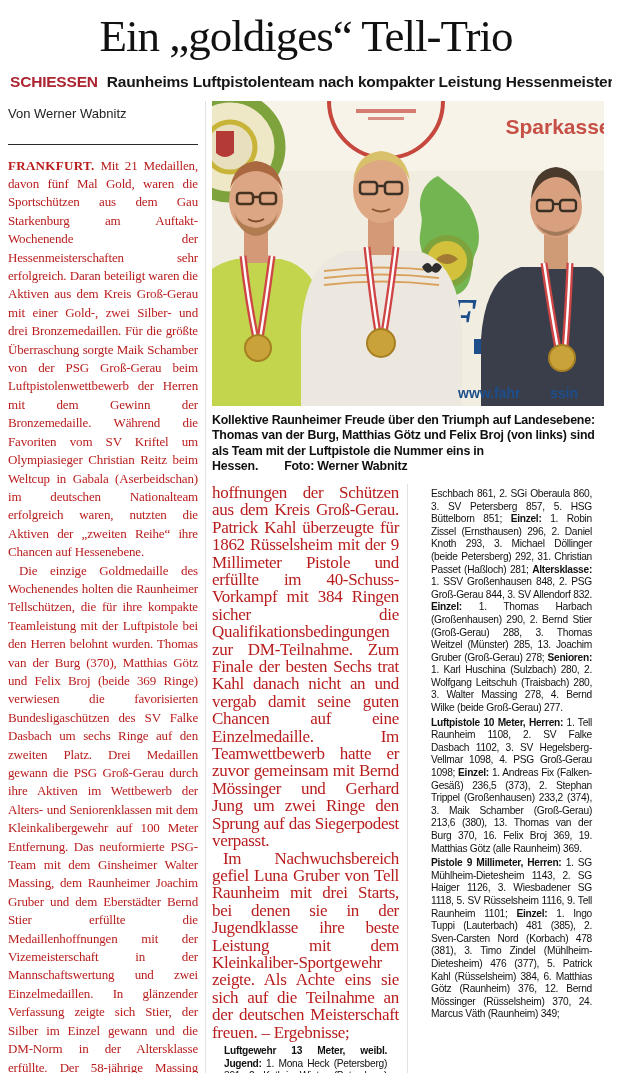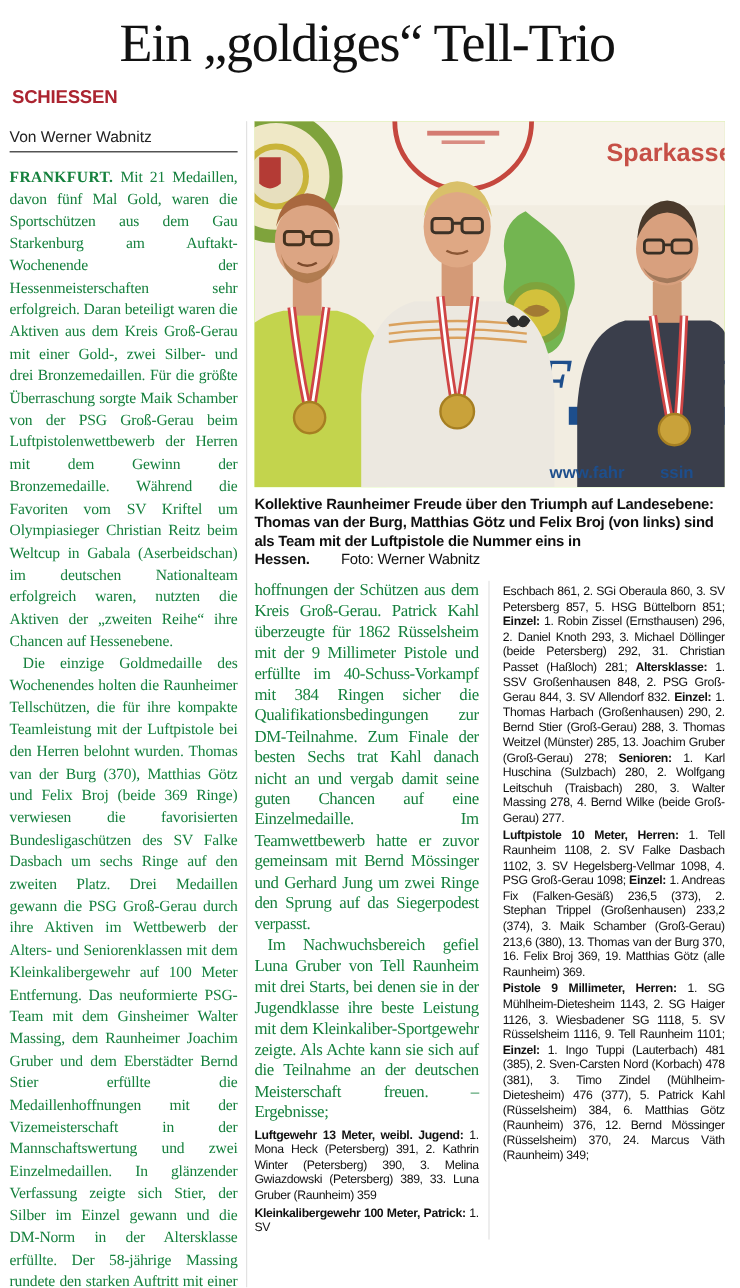--- a/index.html
+++ b/index.html
@@ -32,69 +32,70 @@
   
   .content{display:flex;margin-top:4px;}
   .col-left{
     width:190px;flex:none;
     padding-right:7px;margin-right:6px;
     border-right:1px solid #e2e2e2;
   }
   .right-wrap{flex:1;min-width:0;}
   .byline{
     font-family:"Liberation Sans",sans-serif;
-    font-size:13px;color:#222;margin:5px 0 5px;
+    font-size:13px;color:#222;margin:5px 0 23px;
   }
   .byline-rule{border:none;border-top:1.5px solid #2a2a2a;margin:0 0 12px;}
   .body-text p{
     font-size:13px;line-height:18.4px;letter-spacing:-0.15px;
-    text-align:justify;margin:0;color:#15803d;
+    text-align:justify;margin:0;color:#b91c1c;
   }
   .body-text p.indent{text-indent:11px;}
   .lead{font-weight:bold;letter-spacing:0.3px;}
   
   .photo{
     width:100%;height:305px;
     position:relative;overflow:hidden;
     background:#bef264;
   }
   .photo svg{display:block;width:100%;height:100%;}
   .caption{
     font-family:"Liberation Sans",sans-serif;
     font-weight:bold;font-size:12.4px;line-height:15.6px;
     letter-spacing:-0.2px;color:#101010;
     margin:7px 0 9px;text-align:left;
   }
-  .caption .credit{font-weight:normal;margin-left:26px;white-space:nowrap;}
+  .caption .credit{font-weight:bold;margin-left:26px;white-space:nowrap;}
   
   .cols2{display:flex;}
   .col-mid{
     width:50%;box-sizing:border-box;
     padding-right:8px;margin-right:5px;
     border-right:1px solid #e2e2e2;
   }
   .col-right{flex:1;min-width:0;padding-left:6px;}
-  .col-mid .body-text p{font-size:14px;line-height:17.4px;letter-spacing:-0.3px;}
+  .col-mid .body-text p{font-size:17px;line-height:17.4px;letter-spacing:-0.3px;}
   .results p{
     font-family:"Liberation Sans",sans-serif;
     font-size:10.2px;line-height:12.6px;letter-spacing:-0.28px;
-    text-align:justify;margin:0 0 2px;color:#111;
+    text-align:justify;margin:0 12px 2px;color:#111;
   }
   .results b{font-weight:bold;}
   .results{margin-top:4px;}
 </style>
 </head>
 <body>
 
 <div class="page">
 
   <h1 class="headline">Ein „goldiges“ Tell-Trio</h1>
 
   <div class="kicker-row">
     <span class="kicker">SCHIESSEN</span>
+    <span class="subtitle">Raunheims Luftpistolenteam nach kompakter Leistung Hessenmeister</span>
   </div>
 
   <div class="content">
 
     <div class="col-left">
       <div class="byline">Von Werner Wabnitz</div>
       <hr class="byline-rule">
       <div class="body-text">
         <p><b class="lead">FRANKFURT.</b><span> Mit 21 Medaillen, davon fünf Mal Gold, waren die Sportschützen aus dem Gau Starkenburg am Auftakt-Wochenende der Hessenmeisterschaften sehr erfolgreich. Daran beteiligt waren die Aktiven aus dem Kreis Groß-Gerau mit einer Gold-, zwei Silber- und drei Bronzemedaillen. Für die größte Überraschung sorgte Maik Schamber von der PSG Groß-Gerau beim Luftpistolenwettbewerb der Herren mit dem Gewinn der Bronzemedaille. Während die Favoriten vom SV Kriftel um Olympiasieger Christian Reitz beim Weltcup in Gabala (Aserbeidschan) im deutschen Nationalteam erfolgreich waren, nutzten die Aktiven der „zweiten Reihe“ ihre Chancen auf Hessenebene.</span></p>
         <p class="indent">Die einzige Goldmedaille des Wochenendes holten die Raunheimer Tellschützen, die für ihre kompakte Teamleistung mit der Luftpistole bei den Herren belohnt wurden. Thomas van der Burg (370), Matthias Götz und Felix Broj (beide 369 Ringe) verwiesen die favorisierten Bundesligaschützen des SV Falke Dasbach um sechs Ringe auf den zweiten Platz. Drei Medaillen gewann die PSG Groß-Gerau durch ihre Aktiven im Wettbewerb der Alters- und Seniorenklassen mit dem Kleinkalibergewehr auf 100 Meter Entfernung. Das neuformierte PSG-Team mit dem Ginsheimer Walter Massing, dem Raunheimer Joachim Gruber und dem Eberstädter Bernd Stier erfüllte die Medaillenhoffnungen mit der Vizemeisterschaft in der Mannschaftswertung und zwei Einzelmedaillen. In glänzender Verfassung zeigte sich Stier, der Silber im Einzel gewann und die DM-Norm in der Altersklasse erfüllte. Der 58-jährige Massing rundete den starken Auftritt mit einer Bronzemedaille ab und verpasste den Titel um zwei Ringe.</p>
@@ -207,21 +208,21 @@
         </svg>
       </div>
 
       <p class="caption"><span>Kollektive Raunheimer Freude über den Triumph auf Landesebene: Thomas van der Burg, Matthias Götz und Felix Broj (von links) sind als Team mit der Luftpistole die Nummer eins in Hessen.</span><span class="credit">Foto: Werner Wabnitz</span></p>
 
       <div class="cols2">
 
         <div class="col-mid">
           <div class="body-text">
             <p>hoffnungen der Schützen aus dem Kreis Groß-Gerau. Patrick Kahl überzeugte für 1862 Rüsselsheim mit der 9 Millimeter Pistole und erfüllte im 40-Schuss-Vorkampf mit 384 Ringen sicher die Qualifikationsbedingungen zur DM-Teilnahme. Zum Finale der besten Sechs trat Kahl danach nicht an und vergab damit seine guten Chancen auf eine Einzelmedaille. Im Teamwettbewerb hatte er zuvor gemeinsam mit Bernd Mössinger und Gerhard Jung um zwei Ringe den Sprung auf das Siegerpodest verpasst.</p>
-            <p class="indent">Im Nachwuchsbereich gefiel Luna Gruber von Tell Raunheim mit drei Starts, bei denen sie in der Jugendklasse ihre beste Leistung mit dem Kleinkaliber-Sportgewehr zeigte. Als Achte kann sie sich auf die Teilnahme an der deutschen Meisterschaft freuen. – Ergebnisse;</p>
+            <p class="indent">Im Nachwuchsbereich gefiel Luna Gruber von Tell Raunheim mit drei Starts, bei denen sie in der Jugendklasse ihre beste Leistung mit dem Kleinkaliber-Sportgewehr zeigte. Als Achte eins sie sich auf die Teilnahme an der deutschen Meisterschaft freuen. – Ergebnisse;</p>
           </div>
           <div class="results">
             <p><b>Luftgewehr 13 Meter, weibl. Jugend:</b><span> 1. Mona Heck (Petersberg) 391, 2. Kathrin Winter (Petersberg) 390, 3. Melina Gwiazdowski (Petersberg) 389, 33. Luna Gruber (Raunheim) 359</span></p>
             <p><b>Kleinkalibergewehr 100 Meter, Patrick:</b><span> 1. SV</span></p>
           </div>
         </div>
 
         <div class="col-right">
           <div class="results">
             <p><span>Eschbach 861, 2. SGi Oberaula 860, 3. SV Petersberg 857, 5. HSG Büttelborn 851; </span><b>Einzel:</b><span> 1. Robin Zissel (Ernsthausen) 296, 2. Daniel Knoth 293, 3. Michael Döllinger (beide Petersberg) 292, 31. Christian Passet (Haßloch) 281; </span><b>Altersklasse:</b><span> 1. SSV Großenhausen 848, 2. PSG Groß-Gerau 844, 3. SV Allendorf 832. </span><b>Einzel:</b><span> 1. Thomas Harbach (Großenhausen) 290, 2. Bernd Stier (Groß-Gerau) 288, 3. Thomas Weitzel (Münster) 285, 13. Joachim Gruber (Groß-Gerau) 278; </span><b>Senioren:</b><span> 1. Karl Huschina (Sulzbach) 280, 2. Wolfgang Leitschuh (Traisbach) 280, 3. Walter Massing 278, 4. Bernd Wilke (beide Groß-Gerau) 277.</span></p>

